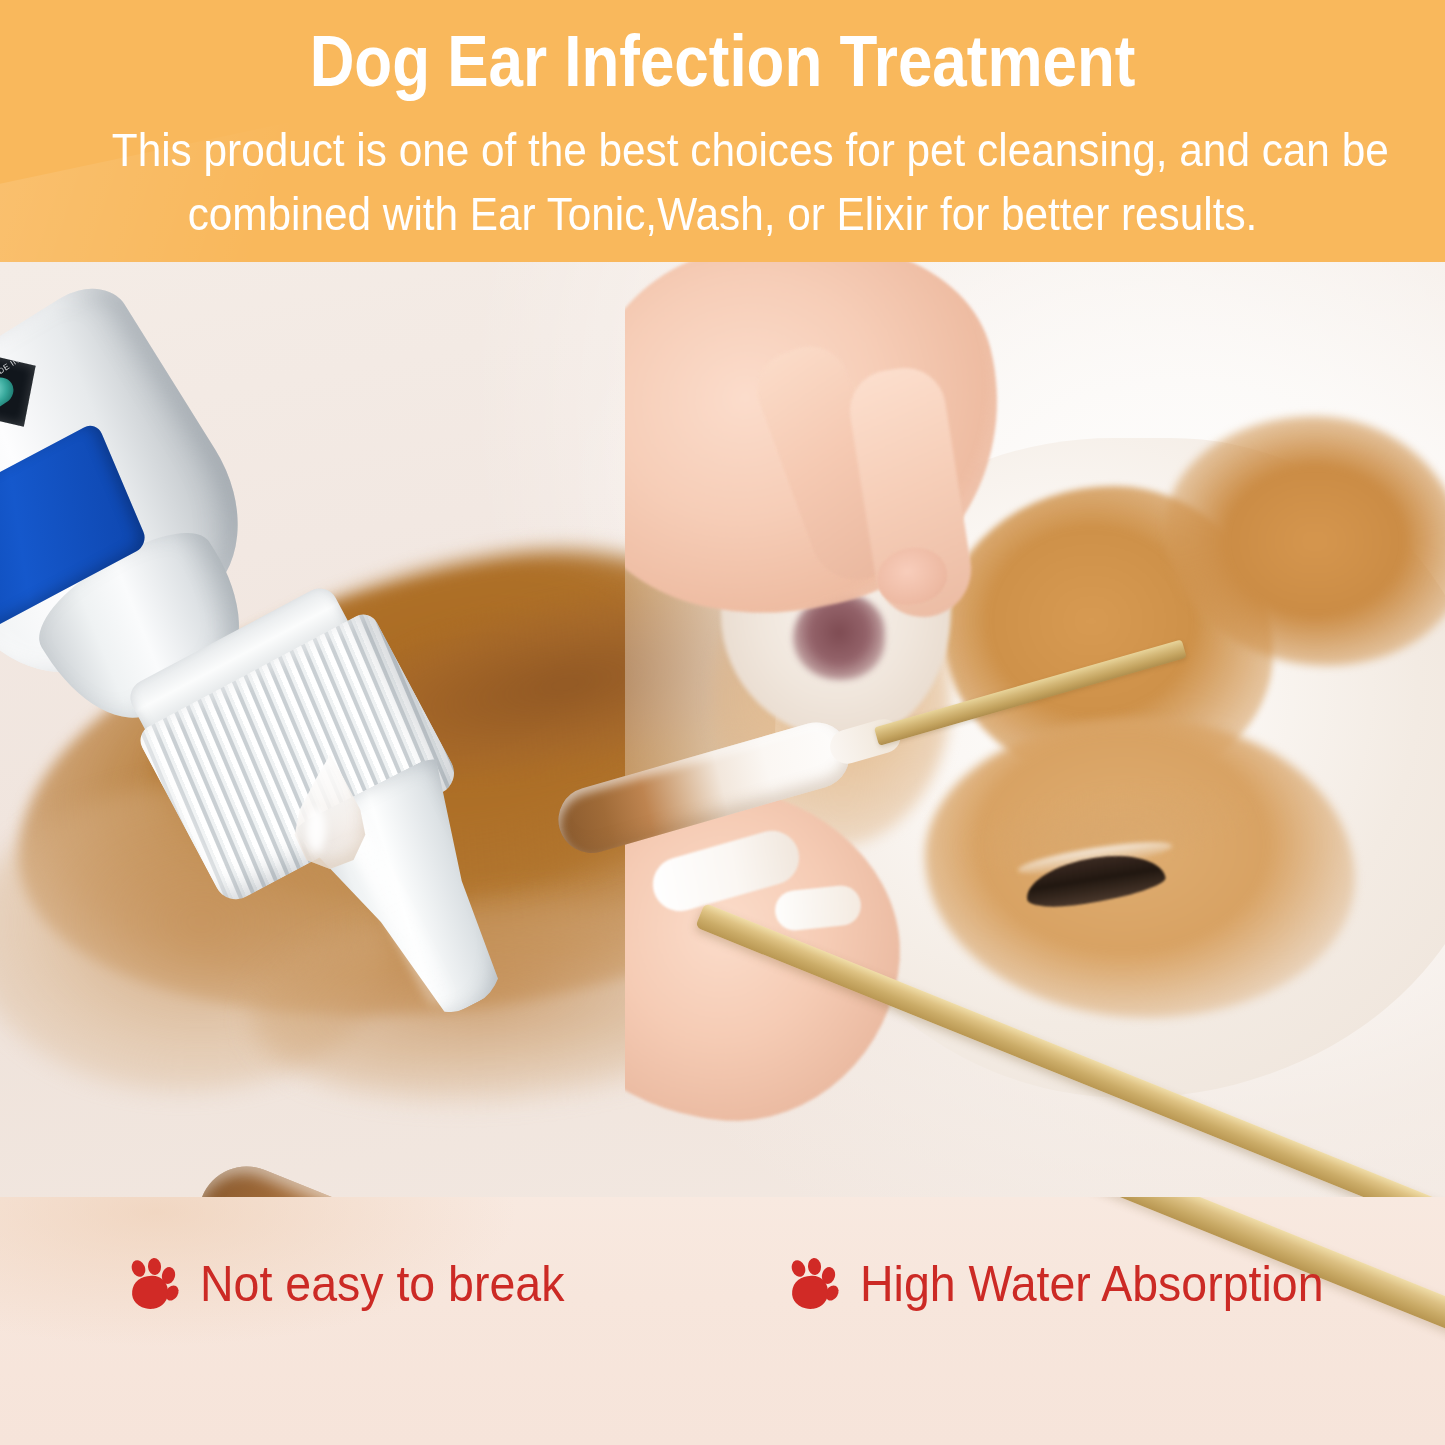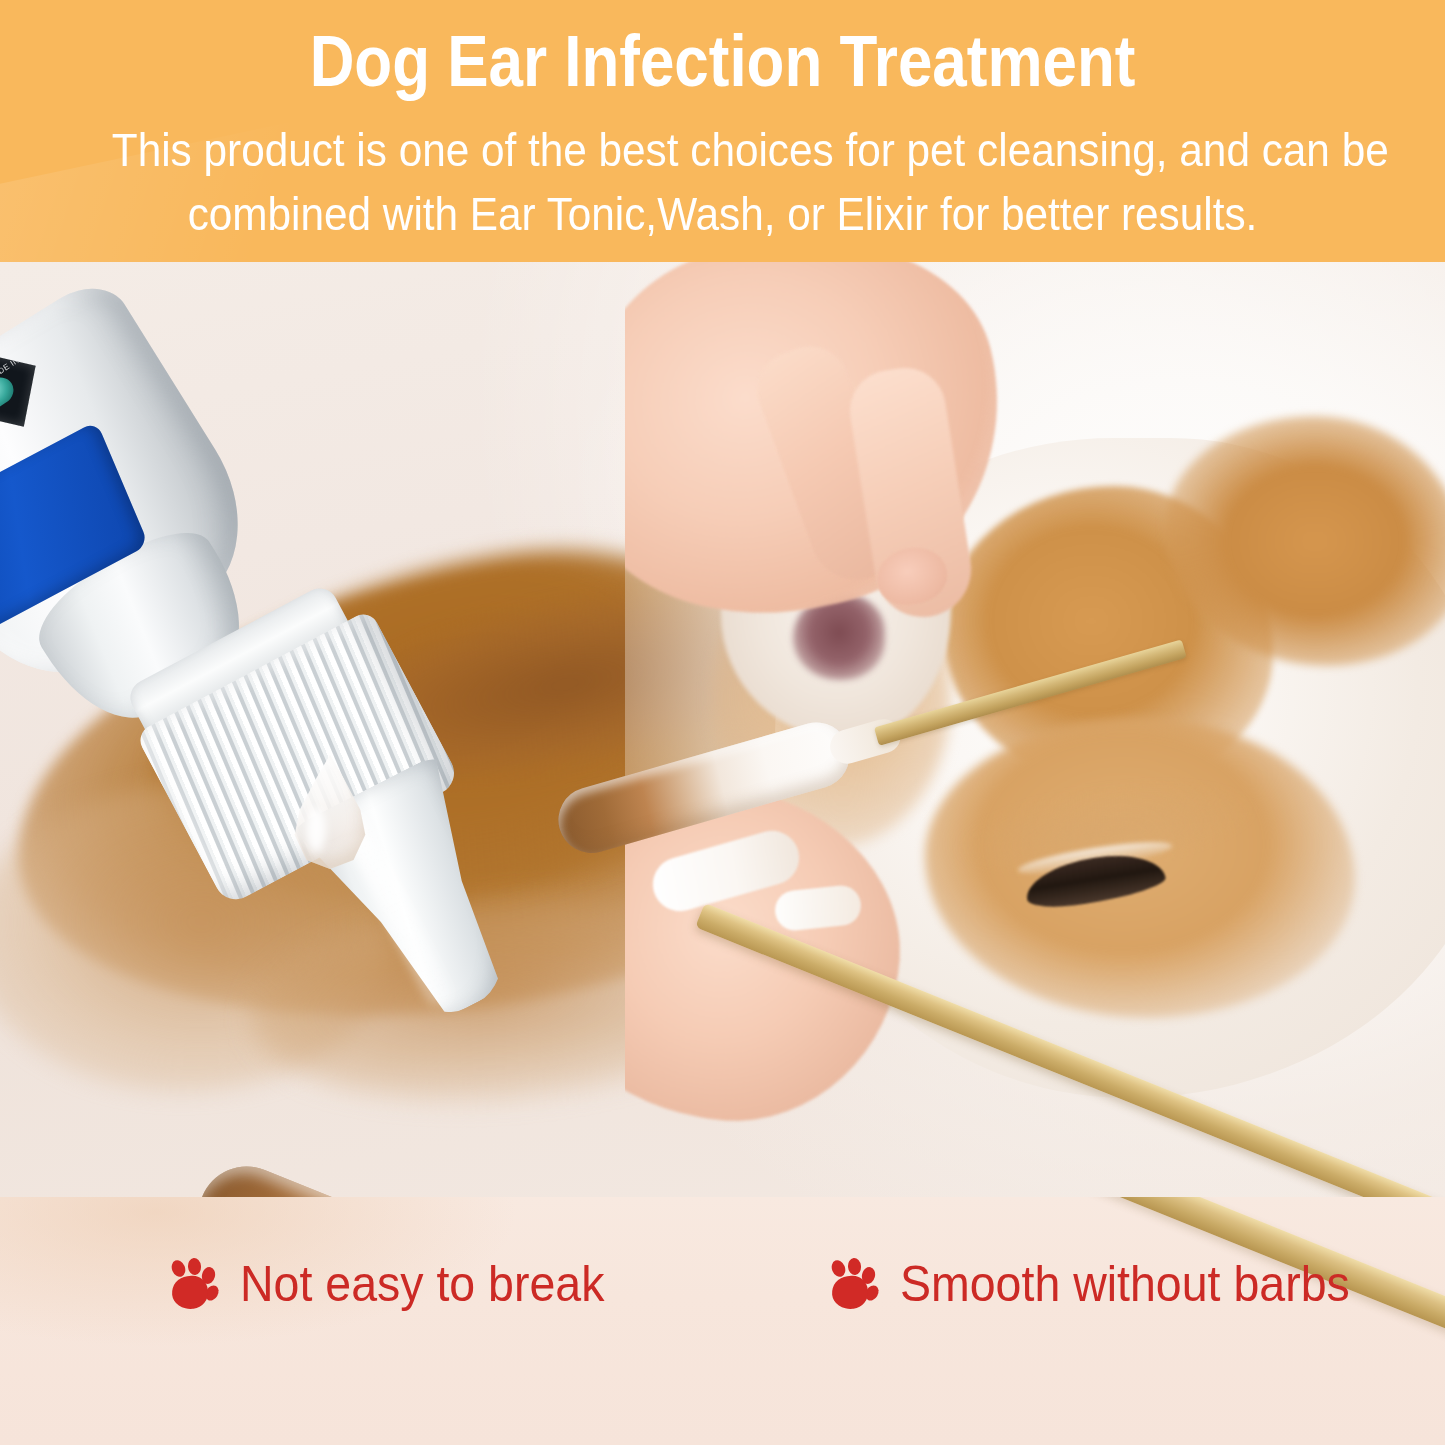--- a/index.html
+++ b/index.html
@@ -390,21 +390,20 @@
     pointer-events:none;
   }
   .feat-grid{
     position:relative; z-index:3;
     display:grid;
     grid-template-columns:660px 1fr;
     grid-template-rows:1fr 1fr;
     height:100%;
     padding:44px 0 34px 130px;
     align-items:center;
-    margin-left:40px;
   }
   .feat{
     display:flex; align-items:center; gap:22px;
   }
   .paw{
     position:relative; width:48px; height:52px; flex:0 0 48px;
   }
   .paw .pad{
     position:absolute; left:2px; top:18px; width:36px; height:33px;
     background:#D12A26;
@@ -507,29 +506,29 @@
         <span class="paw">
           <span class="toe t1"></span>
             <span class="toe t2"></span>
           <span class="toe t3"></span>
             <span class="toe t4"></span>
           <span class="pad"></span>
         </span>
         <span class="feat-label">Not easy to break</span>
       </div>
 
-
-
       <div class="feat">
         <span class="paw">
           <span class="toe t1"></span>
             <span class="toe t2"></span>
           <span class="toe t3"></span>
             <span class="toe t4"></span>
           <span class="pad"></span>
         </span>
-        <span class="feat-label">Smooth without barbs</span>
+        <span class="feat-label">High Water Absorption</span>
       </div>
+
+
 
     </div>
   </div>
 
 </div>
 
 </body></html>

